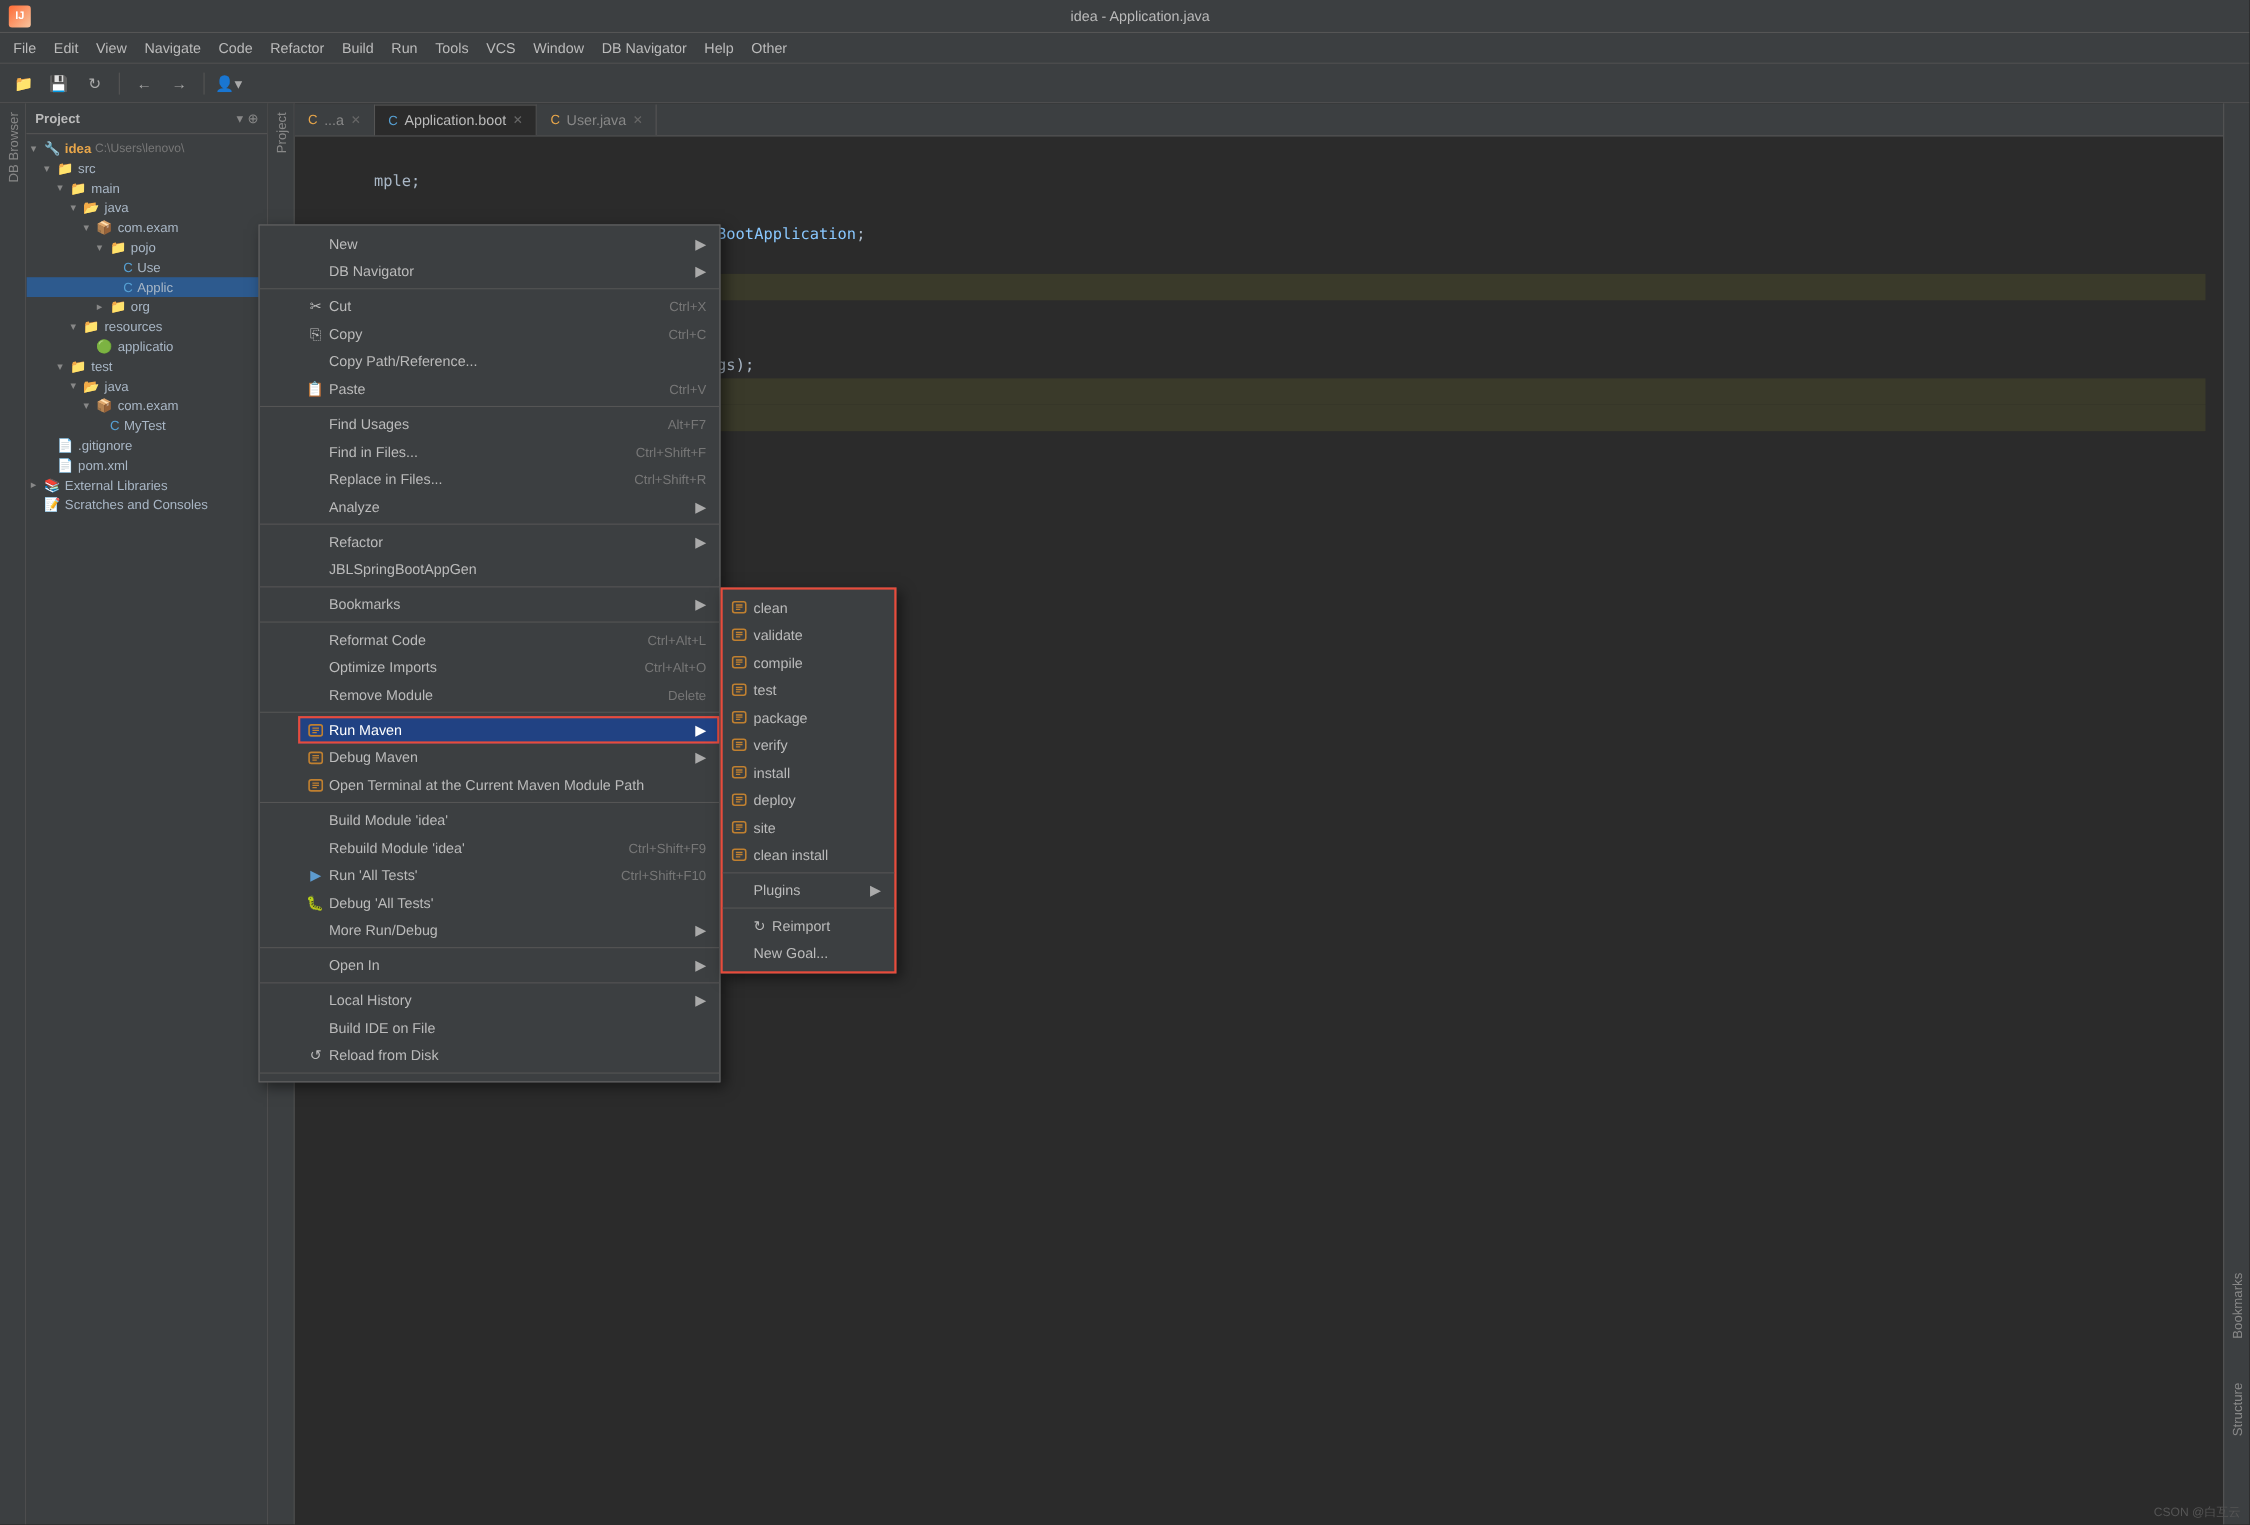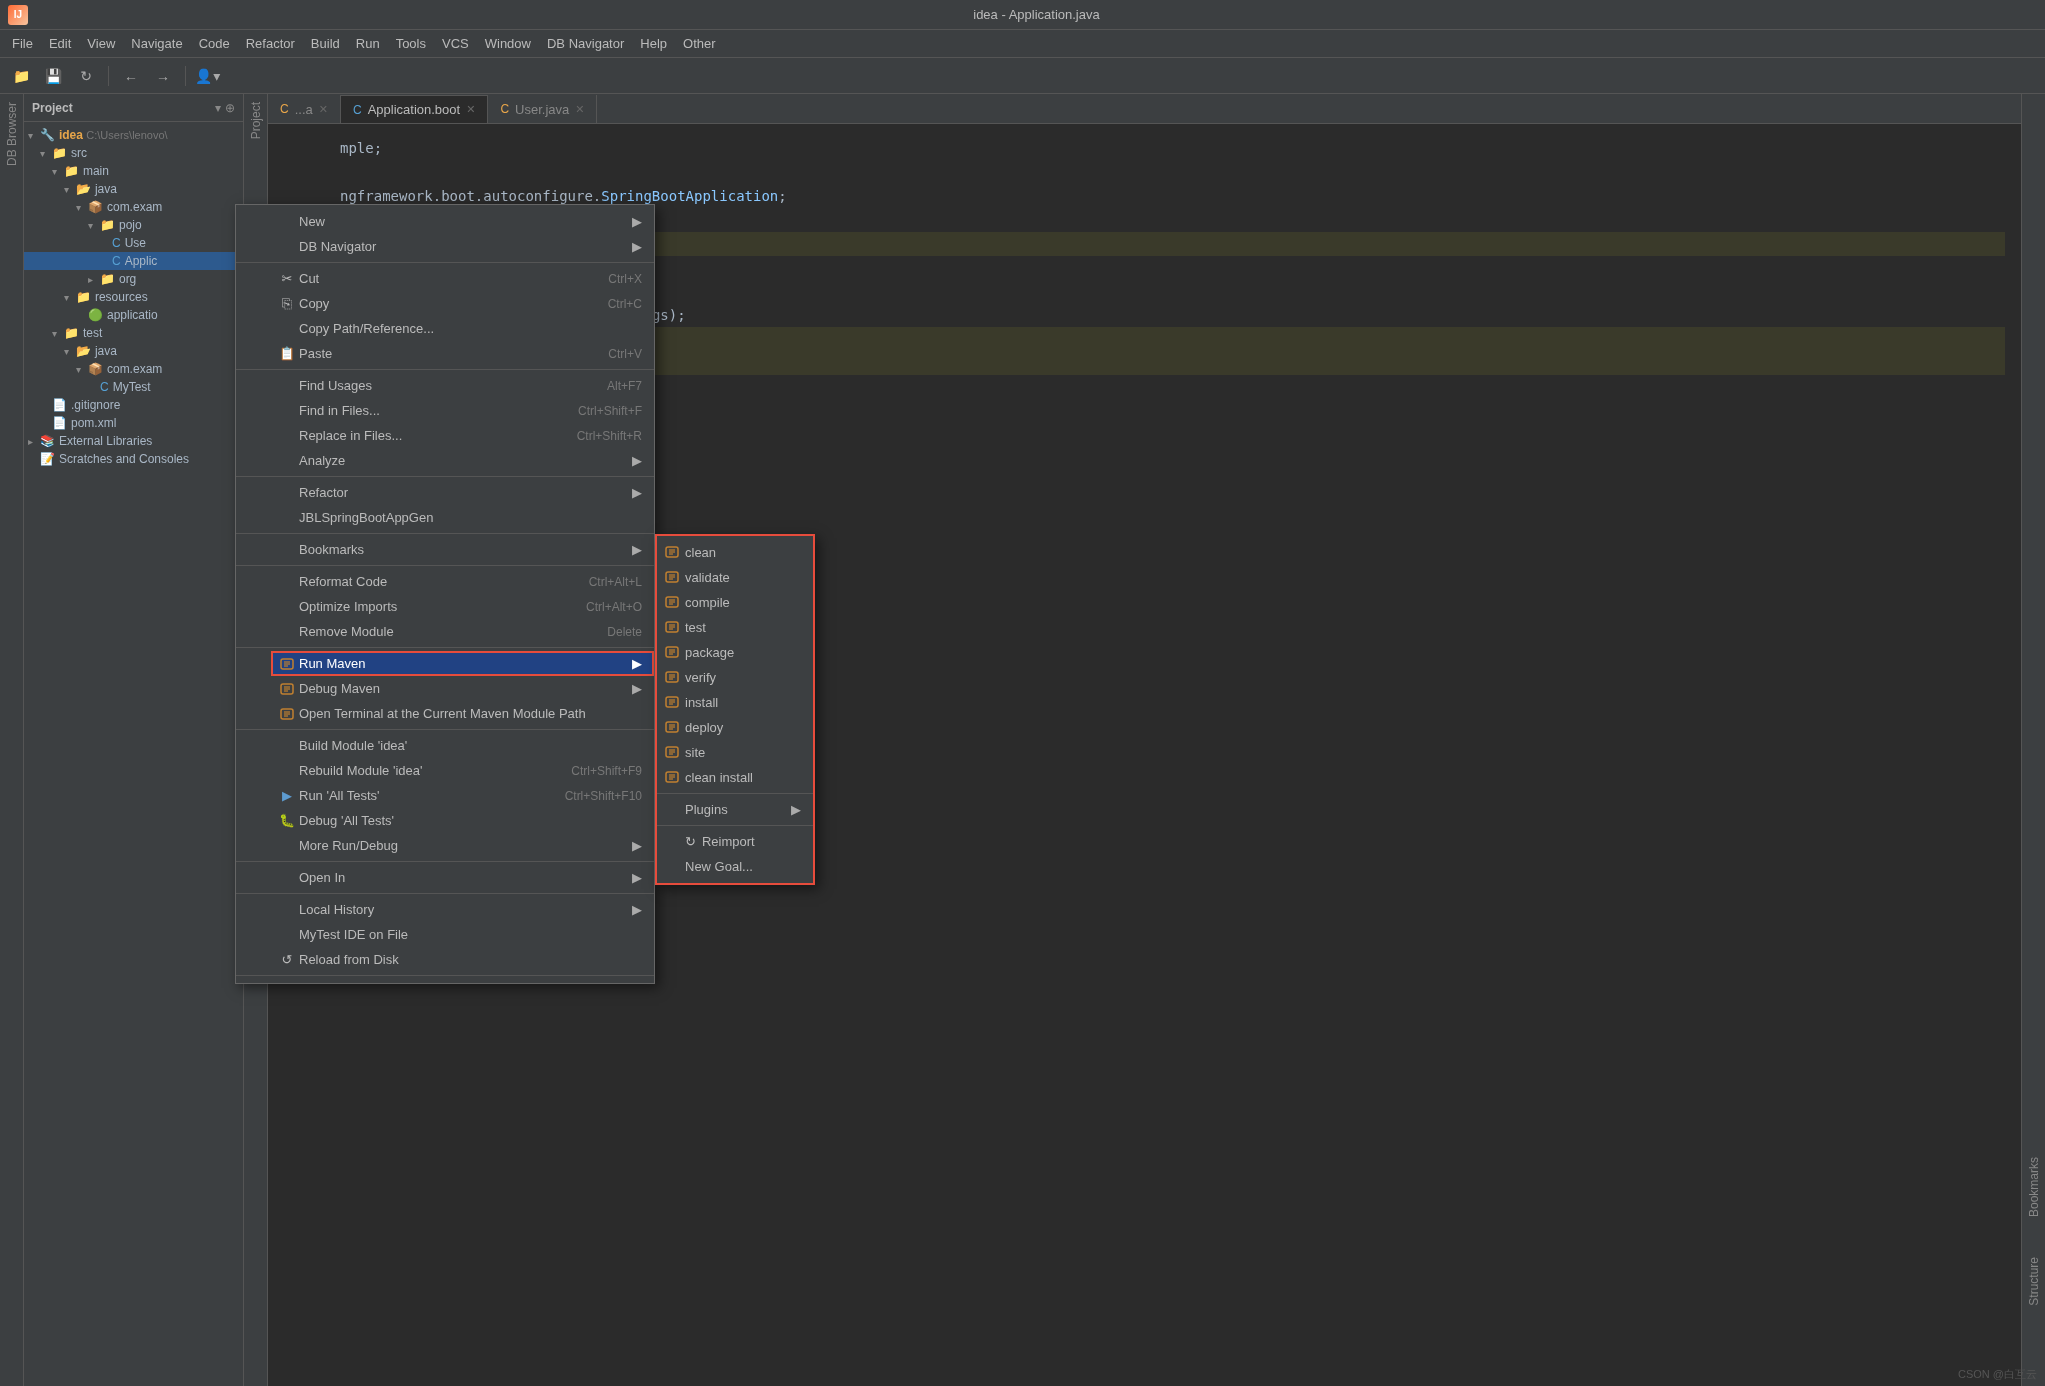--- a/index.html
+++ b/index.html
@@ -455,21 +455,21 @@
         <span class="tab-close">✕</span>
       </div>
       <div class="editor-tab">
         <span class="tab-icon java">C</span>
         <span>User.java</span>
         <span class="tab-close">✕</span>
       </div>
     </div>
 
     <div class="editor-content">
-      <div style="font-family:Consolas,monospace;font-size:14px;line-height:1.7;color:#a9b7c6;margin-top:5px;">
+      <div style="font-family:Consolas,monospace;font-size:14px;line-height:1.7;color:#a9b7c6;margin-top:22px;">
         <div><span style="color:#606366;width:40px;display:inline-block;text-align:right;margin-right:16px;"></span><span>mple;</span></div>
         <div><span style="color:#606366;width:40px;display:inline-block;text-align:right;margin-right:16px;"></span></div>
         <div><span style="color:#606366;width:40px;display:inline-block;text-align:right;margin-right:16px;"></span><span class="import-gray">ngframework.boot.autoconfigure.</span><span style="color:#8ac8ff">SpringBootApplication</span><span>;</span></div>
         <div><span style="color:#606366;width:40px;display:inline-block;text-align:right;margin-right:16px;"></span></div>
         <div style="background:#3a3a2a;"><span style="color:#606366;width:40px;display:inline-block;text-align:right;margin-right:16px;"></span><span style="color:#8ac8ff">ication</span></div>
         <div><span style="color:#606366;width:40px;display:inline-block;text-align:right;margin-right:16px;"></span><span style="color:#a9b7c6">pplication {</span></div>
         <div><span style="color:#606366;width:40px;display:inline-block;text-align:right;margin-right:16px;"></span><span style="color:#cc7832">ic void </span><span style="color:#ffc66d">main</span><span>(String[] args) {</span></div>
         <div><span style="color:#606366;width:40px;display:inline-block;text-align:right;margin-right:16px;"></span><span style="color:#a9b7c6">Application.</span><span style="color:#ffc66d">run</span><span>(Application.</span><span style="color:#6897bb">class</span><span>, args);</span></div>
         <div style="background:#3a3a2a;"><span style="color:#606366;width:40px;display:inline-block;text-align:right;margin-right:16px;"></span></div>
         <div style="background:#3a3a2a;"><span style="color:#606366;width:40px;display:inline-block;text-align:right;margin-right:16px;"></span></div>
@@ -618,21 +618,21 @@
     <div class="cm-item">
       <span class="cm-item-label">Open In</span>
       <span class="cm-arrow">▶</span>
     </div>
     <div class="cm-separator"></div>
     <div class="cm-item">
       <span class="cm-item-label">Local History</span>
       <span class="cm-arrow">▶</span>
     </div>
     <div class="cm-item">
-      <span class="cm-item-label">MyTest IDE on File</span>
+      <span class="cm-item-label">Build IDE on File</span>
     </div>
     <div class="cm-item">
       <span class="cm-icon">↺</span>
       <span class="cm-item-label">Reload from Disk</span>
     </div>
     <div class="cm-separator"></div>
   </div>
 
   <div class="submenu-run-maven">
     <div class="sm-item">

